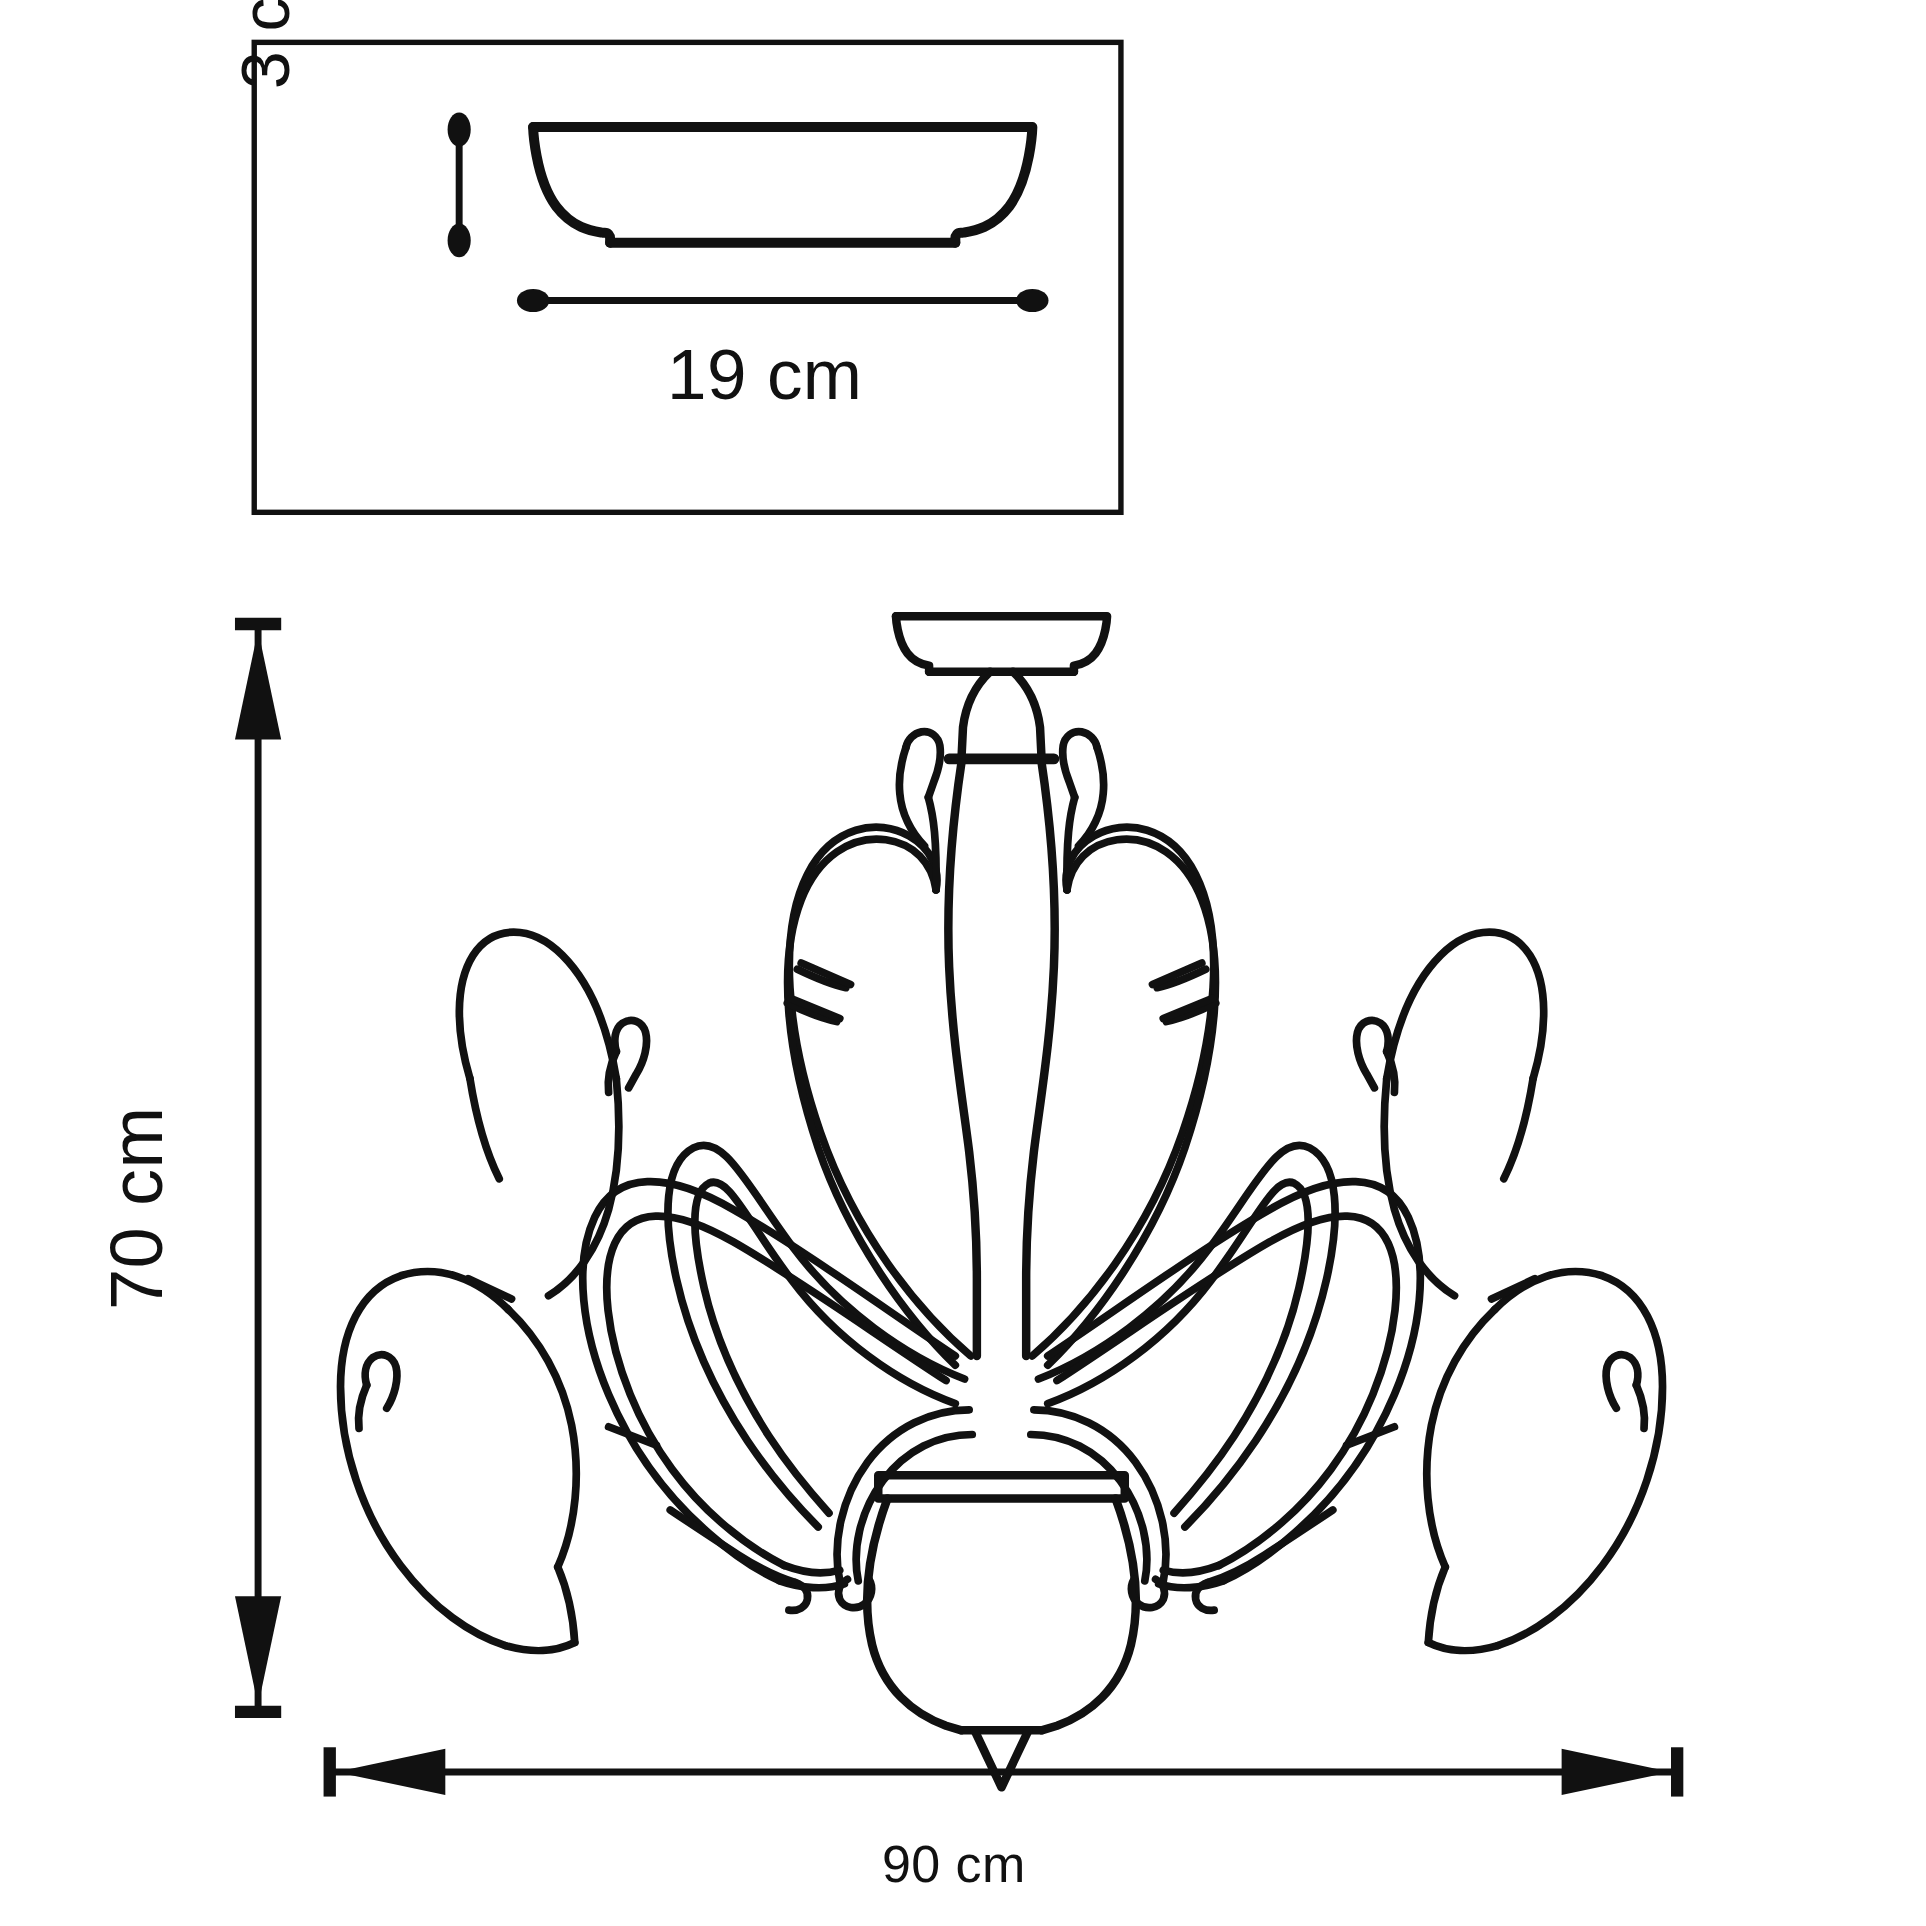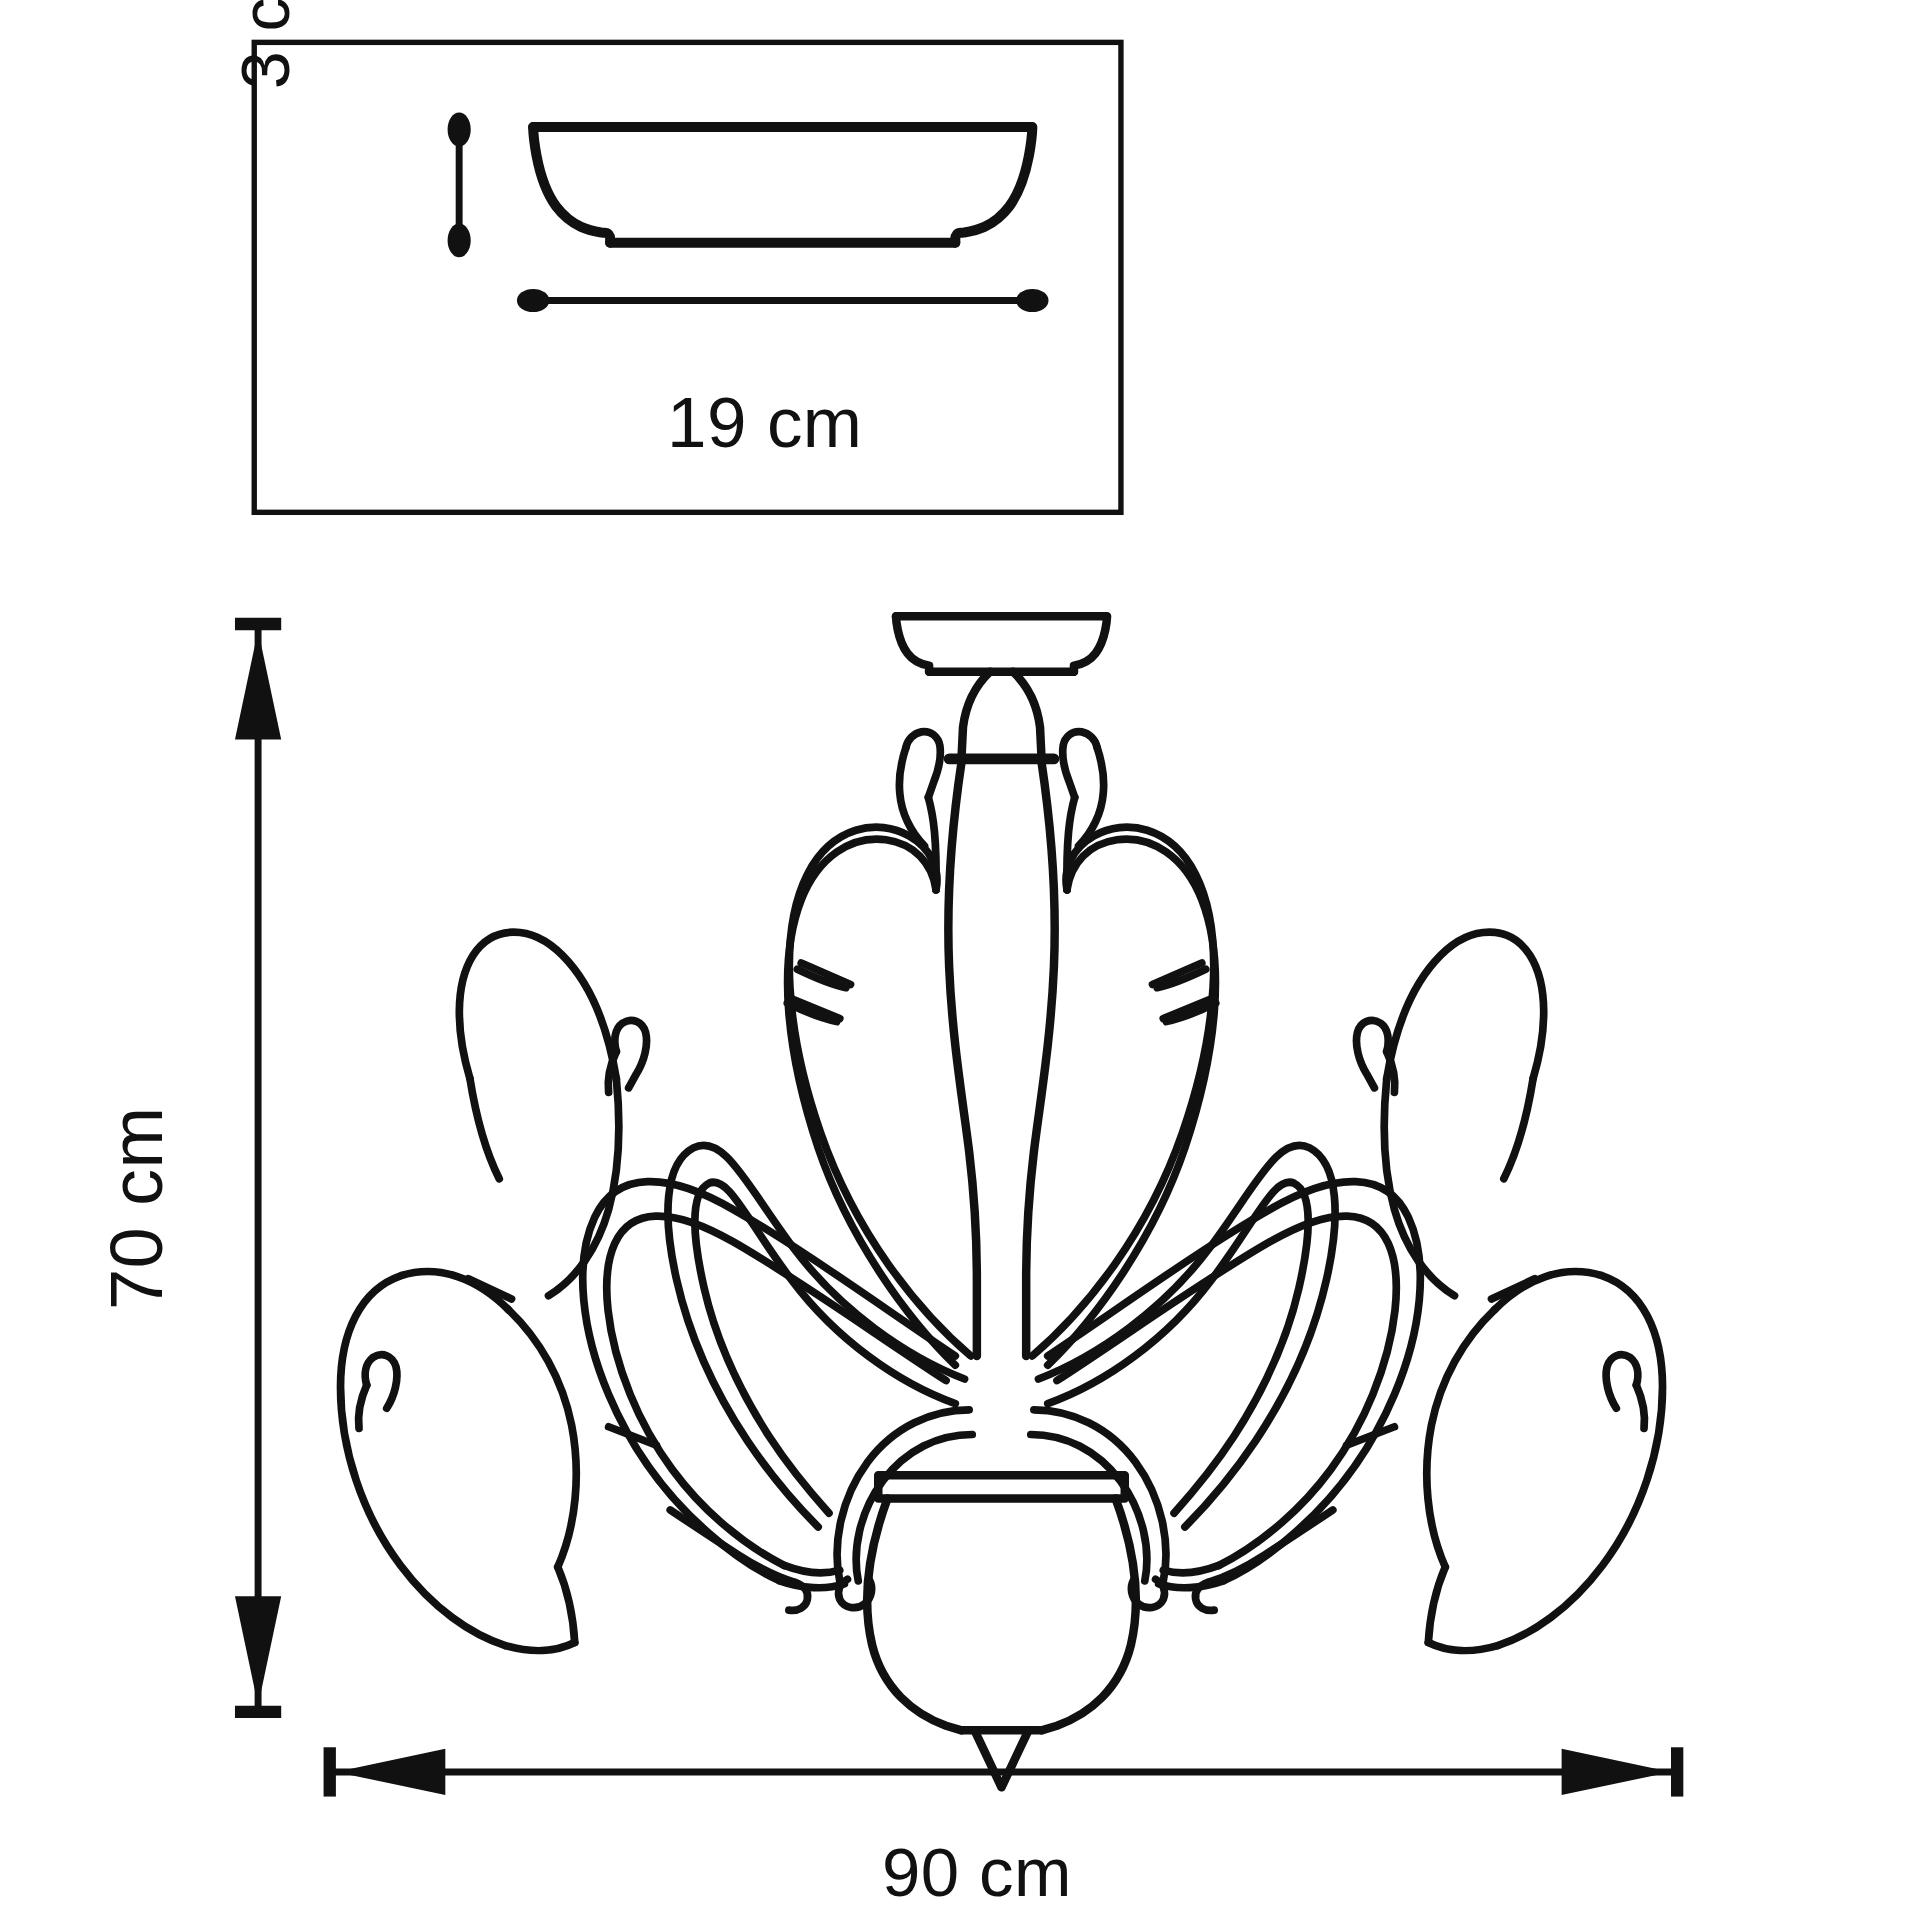--- a/index.html
+++ b/index.html
@@ -47,35 +47,34 @@
     top: 89px;
     font-size: 68px;
     transform: rotate(-90deg);
     transform-origin: left top;
   }
 
   .label-19cm {
     left: 667px;
     top: 339px;
     font-size: 71px;
-    margin-top: 48px;
   }
 
   .label-70cm {
     left: 100px;
     top: 1310px;
     font-size: 74px;
     transform: rotate(-90deg);
     transform-origin: left top;
   }
 
   .label-90cm {
     left: 882px;
     top: 1838px;
-    font-size: 69px;
+    font-size: 52px;
   }
 </style>
 </head>
 <body>
 
 <div id="page-root">
 
   <svg class="svg-layer" viewBox="0 0 2500 2500" xmlns="http://www.w3.org/2000/svg">
 
     <g>

